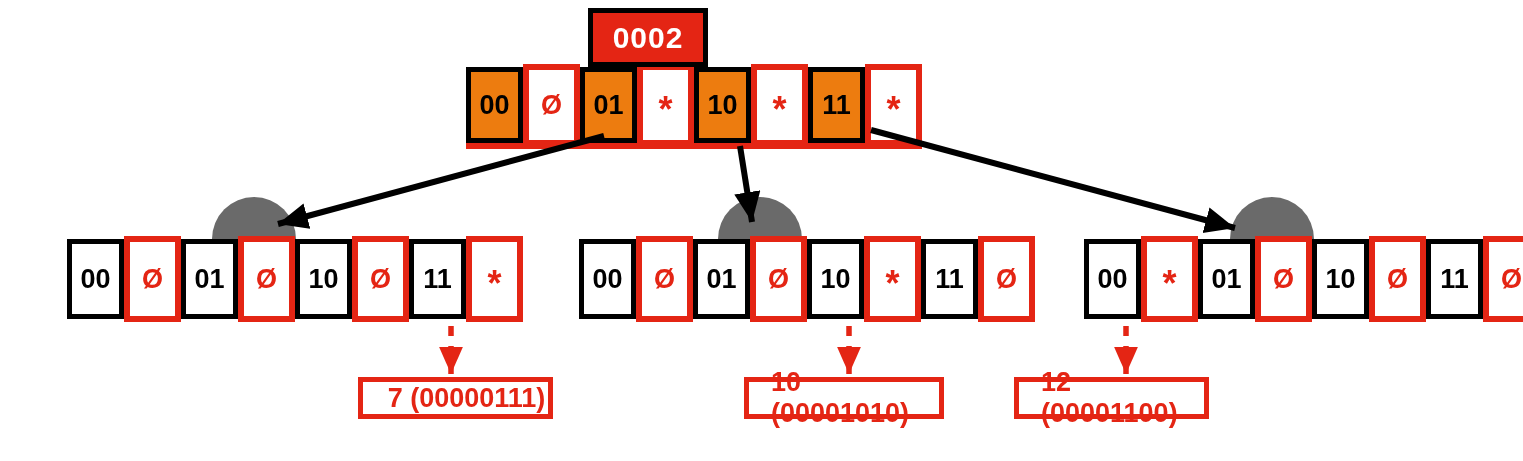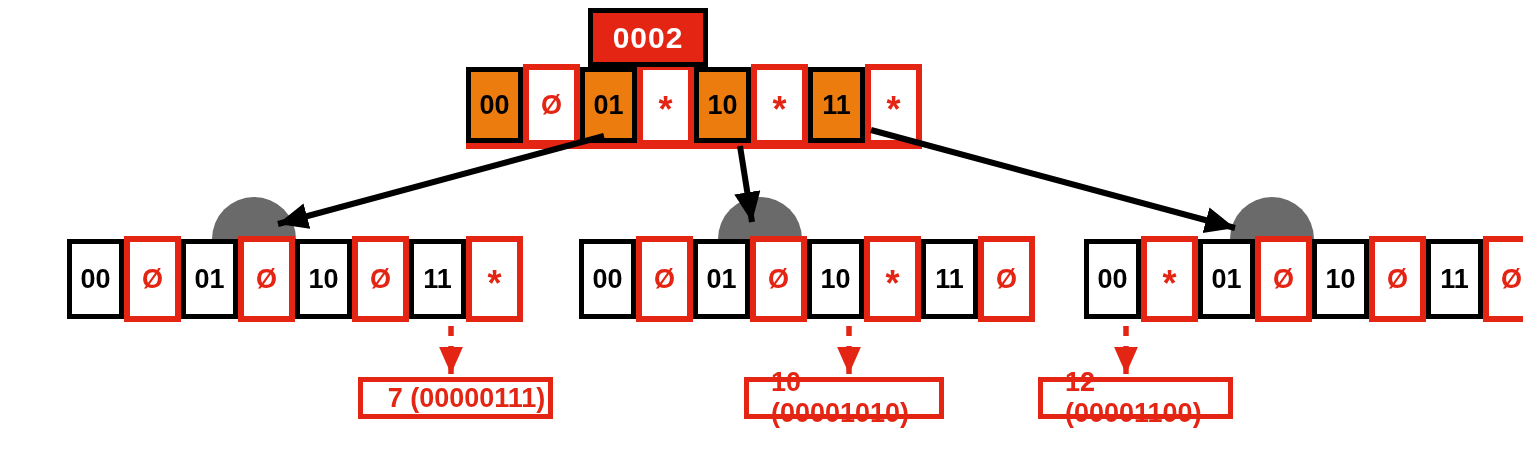--- a/index.html
+++ b/index.html
@@ -46,21 +46,21 @@
   .arc-middle{left:718px;top:197px;}
   .arc-right{left:1230px;top:197px;}
   
   .valuebox{
     position:absolute;height:42px;box-sizing:border-box;background:#fff;
     border:5px solid var(--red,#e42514);color:var(--red,#e42514);
     display:flex;align-items:center;justify-content:center;font-size:27px;z-index:3;padding-left:22px;
   }
   .val-left{left:358px;top:377px;width:195px;}
   .val-middle{left:736px;top:377px;width:200px;margin-left:8px;}
-  .val-right{left:1038px;top:377px;width:195px;}
+  .val-right{left:1014px;top:377px;width:195px;}
   
   .overlay{position:absolute;left:0;top:0;width:1523px;height:461px;z-index:4;pointer-events:none;}
 </style>
 </head>
 <body>
 
 <div class="canvas">
 
   <div class="rootbox">
     <span>0002</span>

